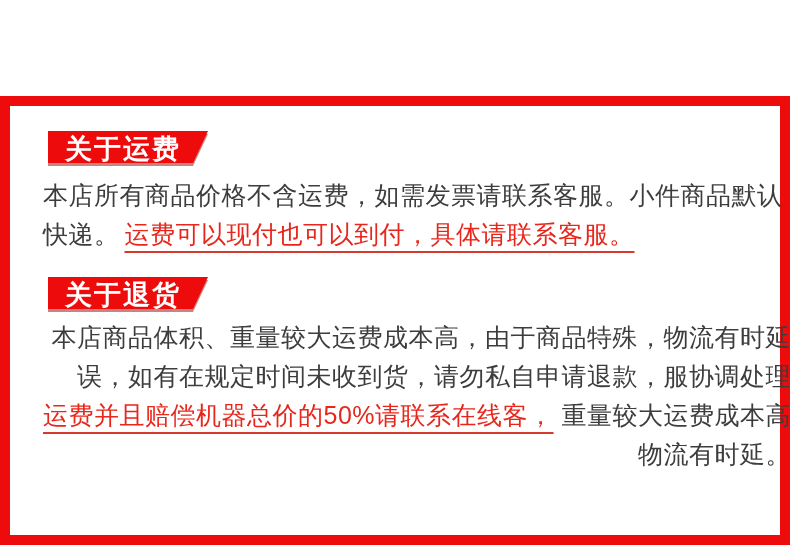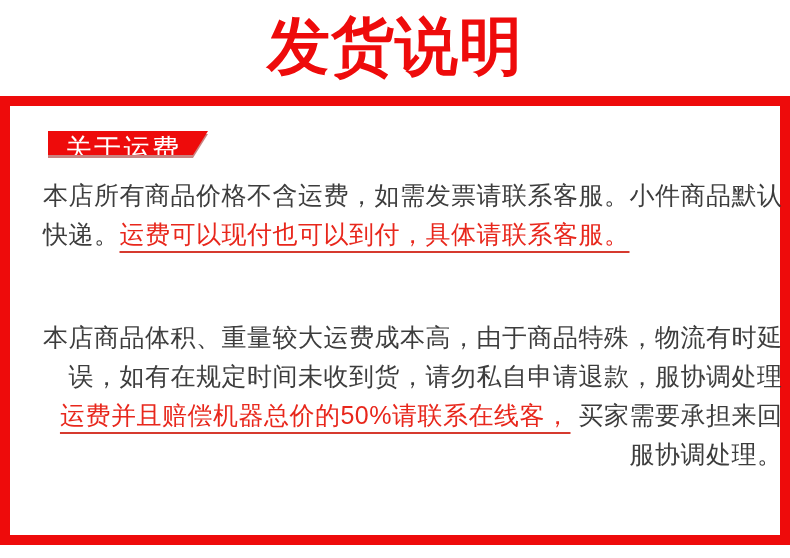--- a/index.html
+++ b/index.html
@@ -34,26 +34,26 @@
     box-sizing: border-box;
     background: #ffffff;
   }
   .badge-wrap {
     position: absolute;
     filter: drop-shadow(0 3px 0 rgba(158, 29, 25, 0.55));
     z-index: 2;
   }
   .badge {
     width: 160px;
-    height: 24px;
+    height: 32px;
     line-height: 36px;
     background: #ee0b0b;
     color: #ffffff;
     font-size: 27px;
-    font-weight: normal;
+    font-weight: bold;
     letter-spacing: 2px;
     text-align: center;
     padding-right: 10px;
     box-sizing: border-box;
     clip-path: polygon(0 0, 100% 0, calc(100% - 15px) 100%, 0 100%);
   }
   .badge-wrap.b1 { left: 48px; top: 131px; }
   .badge-wrap.b2 { left: 48px; top: 277px; }
   .para {
     position: absolute;
@@ -70,54 +70,56 @@
     white-space: nowrap;
   }
   .dark { color: #3d3d3d; margin-top: 16px; }
   .red  { color: #e8271c; }
   .u {
     text-decoration: underline;
     text-decoration-color: #d63a2f;
     text-decoration-thickness: 2px;
     text-underline-offset: 8px;
   }
-  .gap { }
+  .gap { margin-left: 5px; }
   .gap2 { margin-left: 8px; }
 </style>
 </head>
 <body>
 
 <div class="page">
 
-  <h1 class="title">发货说明</h1>
 
   <div class="panel"></div>
 
   <div class="badge-wrap b1">
     <div class="badge">关于运费</div>
   </div>
 
   <div class="para p1">
     <div class="tline">
       <span class="dark">本店所有商品价格不含运费，如需发票请联系客服。小件商品默认</span>
     </div>
     <div class="tline">
       <span class="dark">快递。</span><span class="red u gap">运费可以现付也可以到付，具体请联系客服。</span>
     </div>
   </div>
 
+  <div class="badge-wrap b2">
+    <div class="badge">关于退货</div>
+  </div>
 
   <div class="para p2">
     <div class="tline">
       <span class="dark">本店商品体积、重量较大运费成本高，由于商品特殊，物流有时延</span>
     </div>
     <div class="tline">
       <span class="dark">误，如有在规定时间未收到货，请勿私自申请退款，服协调处理</span>
     </div>
     <div class="tline">
-      <span class="red u">运费并且赔偿机器总价的50%请联系在线客，</span><span class="dark gap2">买家需要承担来回</span>
+      <span class="red u">运费并且赔偿机器总价的50%请联系在线客，</span><span class="dark gap2">重量较大运费成本高</span>
     </div>
     <div class="tline">
-      <span class="dark">服协调处理。</span>
+      <span class="dark">物流有时延。</span>
     </div>
   </div>
 
 </div>
 
 </body></html>

